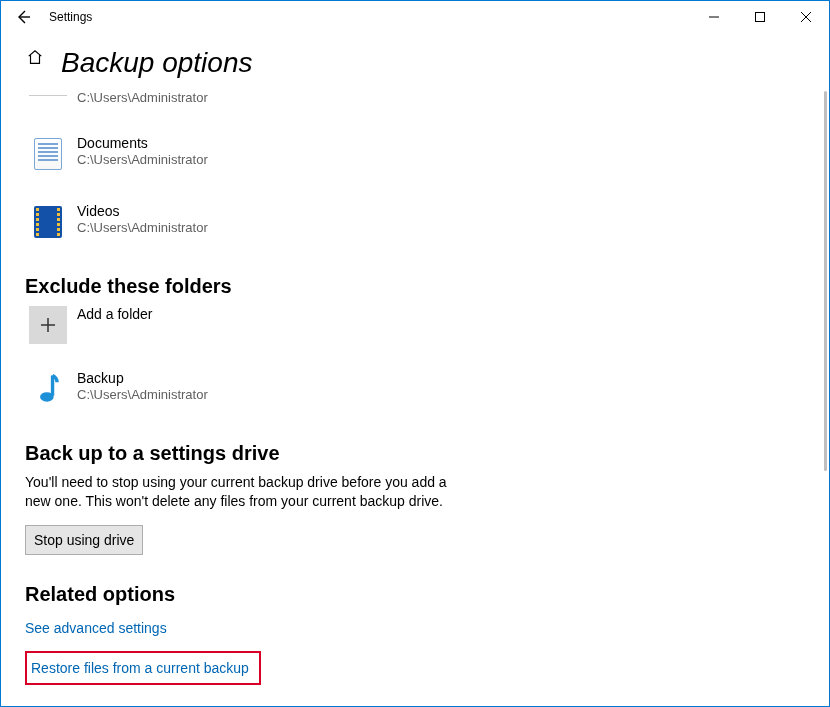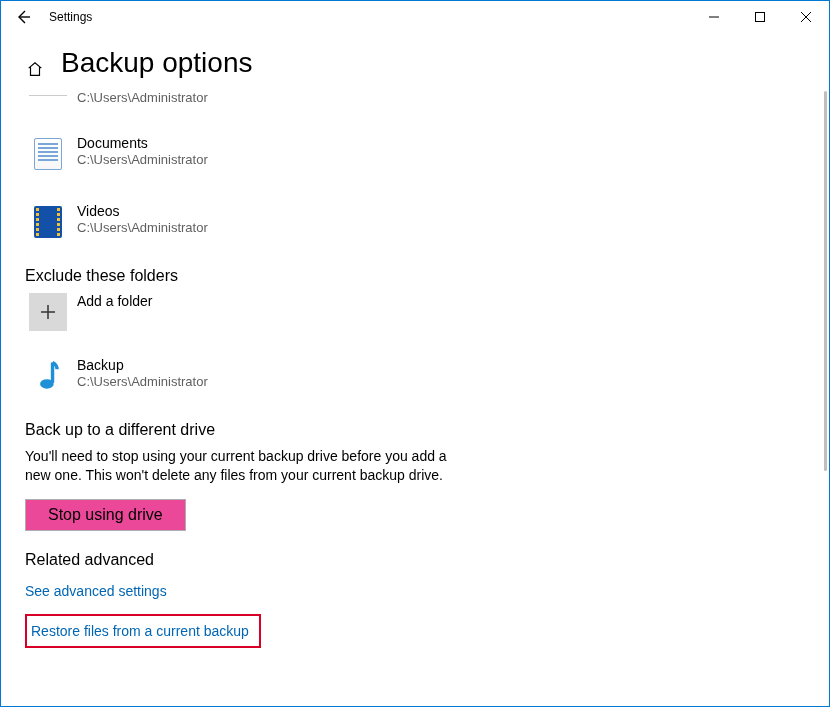--- a/index.html
+++ b/index.html
@@ -33,22 +33,23 @@
     display:flex;
   }
   .win-controls div {
     width:46px; height:32px;
     display:flex; align-items:center; justify-content:center;
     cursor:pointer;
   }
   .win-controls svg { width:10px; height:10px; stroke:#000; stroke-width:1; fill:none; }
   .header {
     display:flex;
-    align-items:flex-end;
+    align-items:flex-start;
     padding: 14px 24px 10px 24px;
+    font-style: italic;
   }
   .home-icon {
     width:20px; height:20px;
     display:flex; align-items:center; justify-content:center;
     cursor:pointer;
     margin-right:16px;
   }
   .home-icon svg { width:18px; height:18px; }
   .page-title {
     font-size: 28px;
@@ -70,23 +71,23 @@
     width: 38px; height:38px;
     display:flex; align-items:center; justify-content:center;
     margin-right:10px;
   }
   .folder-text .name { font-size:14px; color:#000; }
   .folder-text .path { font-size:13px; color:#5f5f5f; margin-top:1px; }
   .partial-top .folder-icon-slot { border-top: 1px solid #ccc; width:38px; height:8px; align-self:flex-start; }
   .partial-top { align-items:flex-start; }
   .partial-top .folder-text { margin-top:-6px; }
   .section-h {
-    font-size: 16px;
-    font-weight: 400;
-    margin-top: 20px;
+    font-size: 20px;
+    font-weight: 700;
+    margin-top: 28px;
     margin-bottom: 8px;
   }
   .add-row {
     display:flex;
     align-items:flex-start;
     cursor:pointer;
     margin-top:4px;
   }
   .plus-box {
     width:38px; height:38px;
@@ -99,24 +100,24 @@
   .add-label { font-size:14px; }
   .desc {
     font-size: 14px;
     color:#000;
     max-width: 440px;
     line-height: 1.35;
     margin-top:4px;
   }
   button.win-btn {
     margin-top:14px;
-    background:#ec4899;
+    background:#e5e5e5;
     border:1px solid #adadad;
-    padding: 6px 22px;
-    font-size:16px;
+    padding: 6px 8px;
+    font-size:14px;
     font-family:inherit;
     cursor:pointer;
   }
   .link {
     color:#0066b4;
     font-size:14px;
     cursor:pointer;
     display:inline-block;
     margin-top:6px;
   }
@@ -236,25 +237,25 @@
           <ellipse cx="11" cy="22" rx="6" ry="4.2" fill="#1e90d8"></ellipse>
           <path d="M16 3 Q20 5 20 9" stroke="#1e90d8" stroke-width="3" fill="none"></path>
         </svg>
     </div>
     <div class="folder-text">
       <div class="name">Backup</div>
       <div class="path">C:\Users\Administrator</div>
     </div>
   </div>
 
-  <h2 class="section-h">Back up to a different drive</h2>
+  <h2 class="section-h">Back up to a settings drive</h2>
   <p class="desc">You'll need to stop using your current backup drive before you add a new one. This won't delete any files from your current backup drive.</p>
   <button class="win-btn">Stop using drive</button>
 
-  <h2 class="section-h">Related advanced</h2>
+  <h2 class="section-h">Related options</h2>
   <span class="link">See advanced settings</span>
   <br>
   <span class="highlight-box">
     <span class="link" style="margin-top:0">Restore files from a current backup</span>
   </span>
 
   
 
 </div>
 

